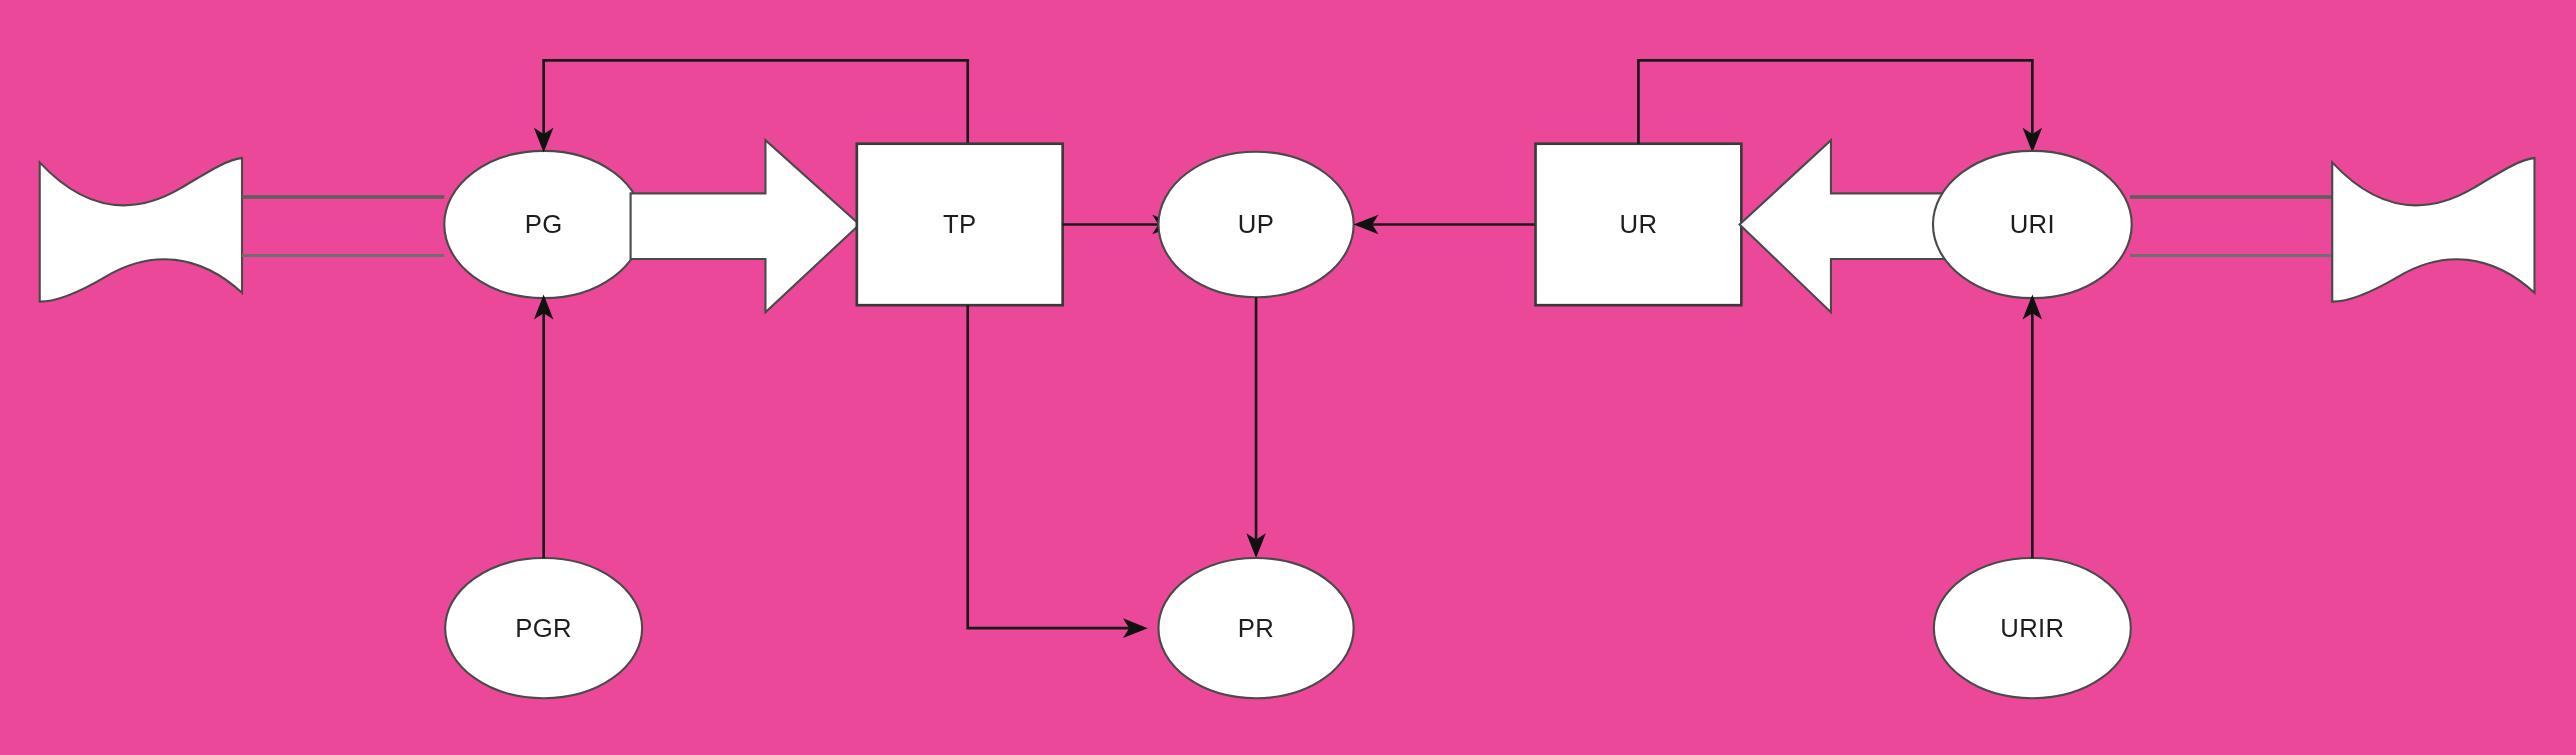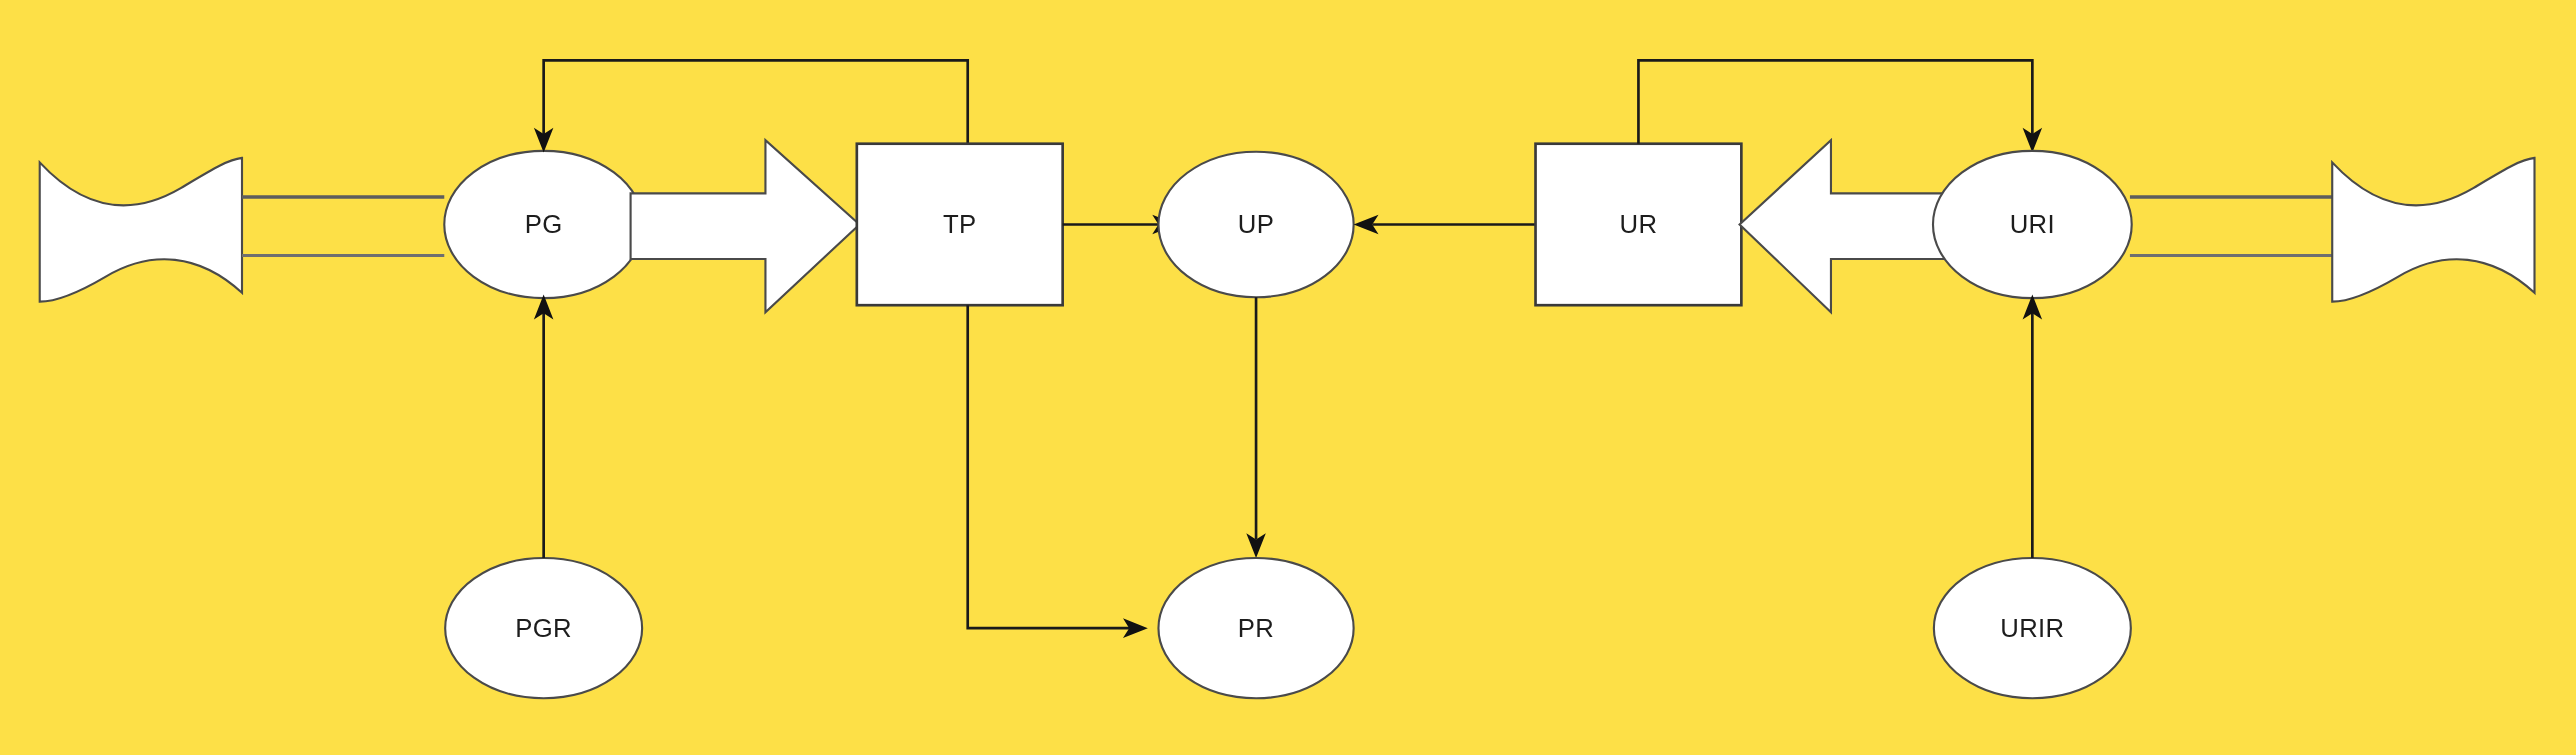--- a/index.html
+++ b/index.html
@@ -7,21 +7,21 @@
     padding: 0;
     background: #ffffff;
   }
   body {
     font-family: "Liberation Sans", sans-serif;
   }
   #diagram-root {
     position: relative;
     width: 2576px;
     height: 755px;
-    background: #fde047;
+    background: #ec4899;
     overflow: hidden;
   }
   svg#diagram-svg {
     display: block;
     width: 2576px;
     height: 755px;
   }
   .shape-stroke {
     fill: #ffffff;
     stroke: #3a3a3a;

